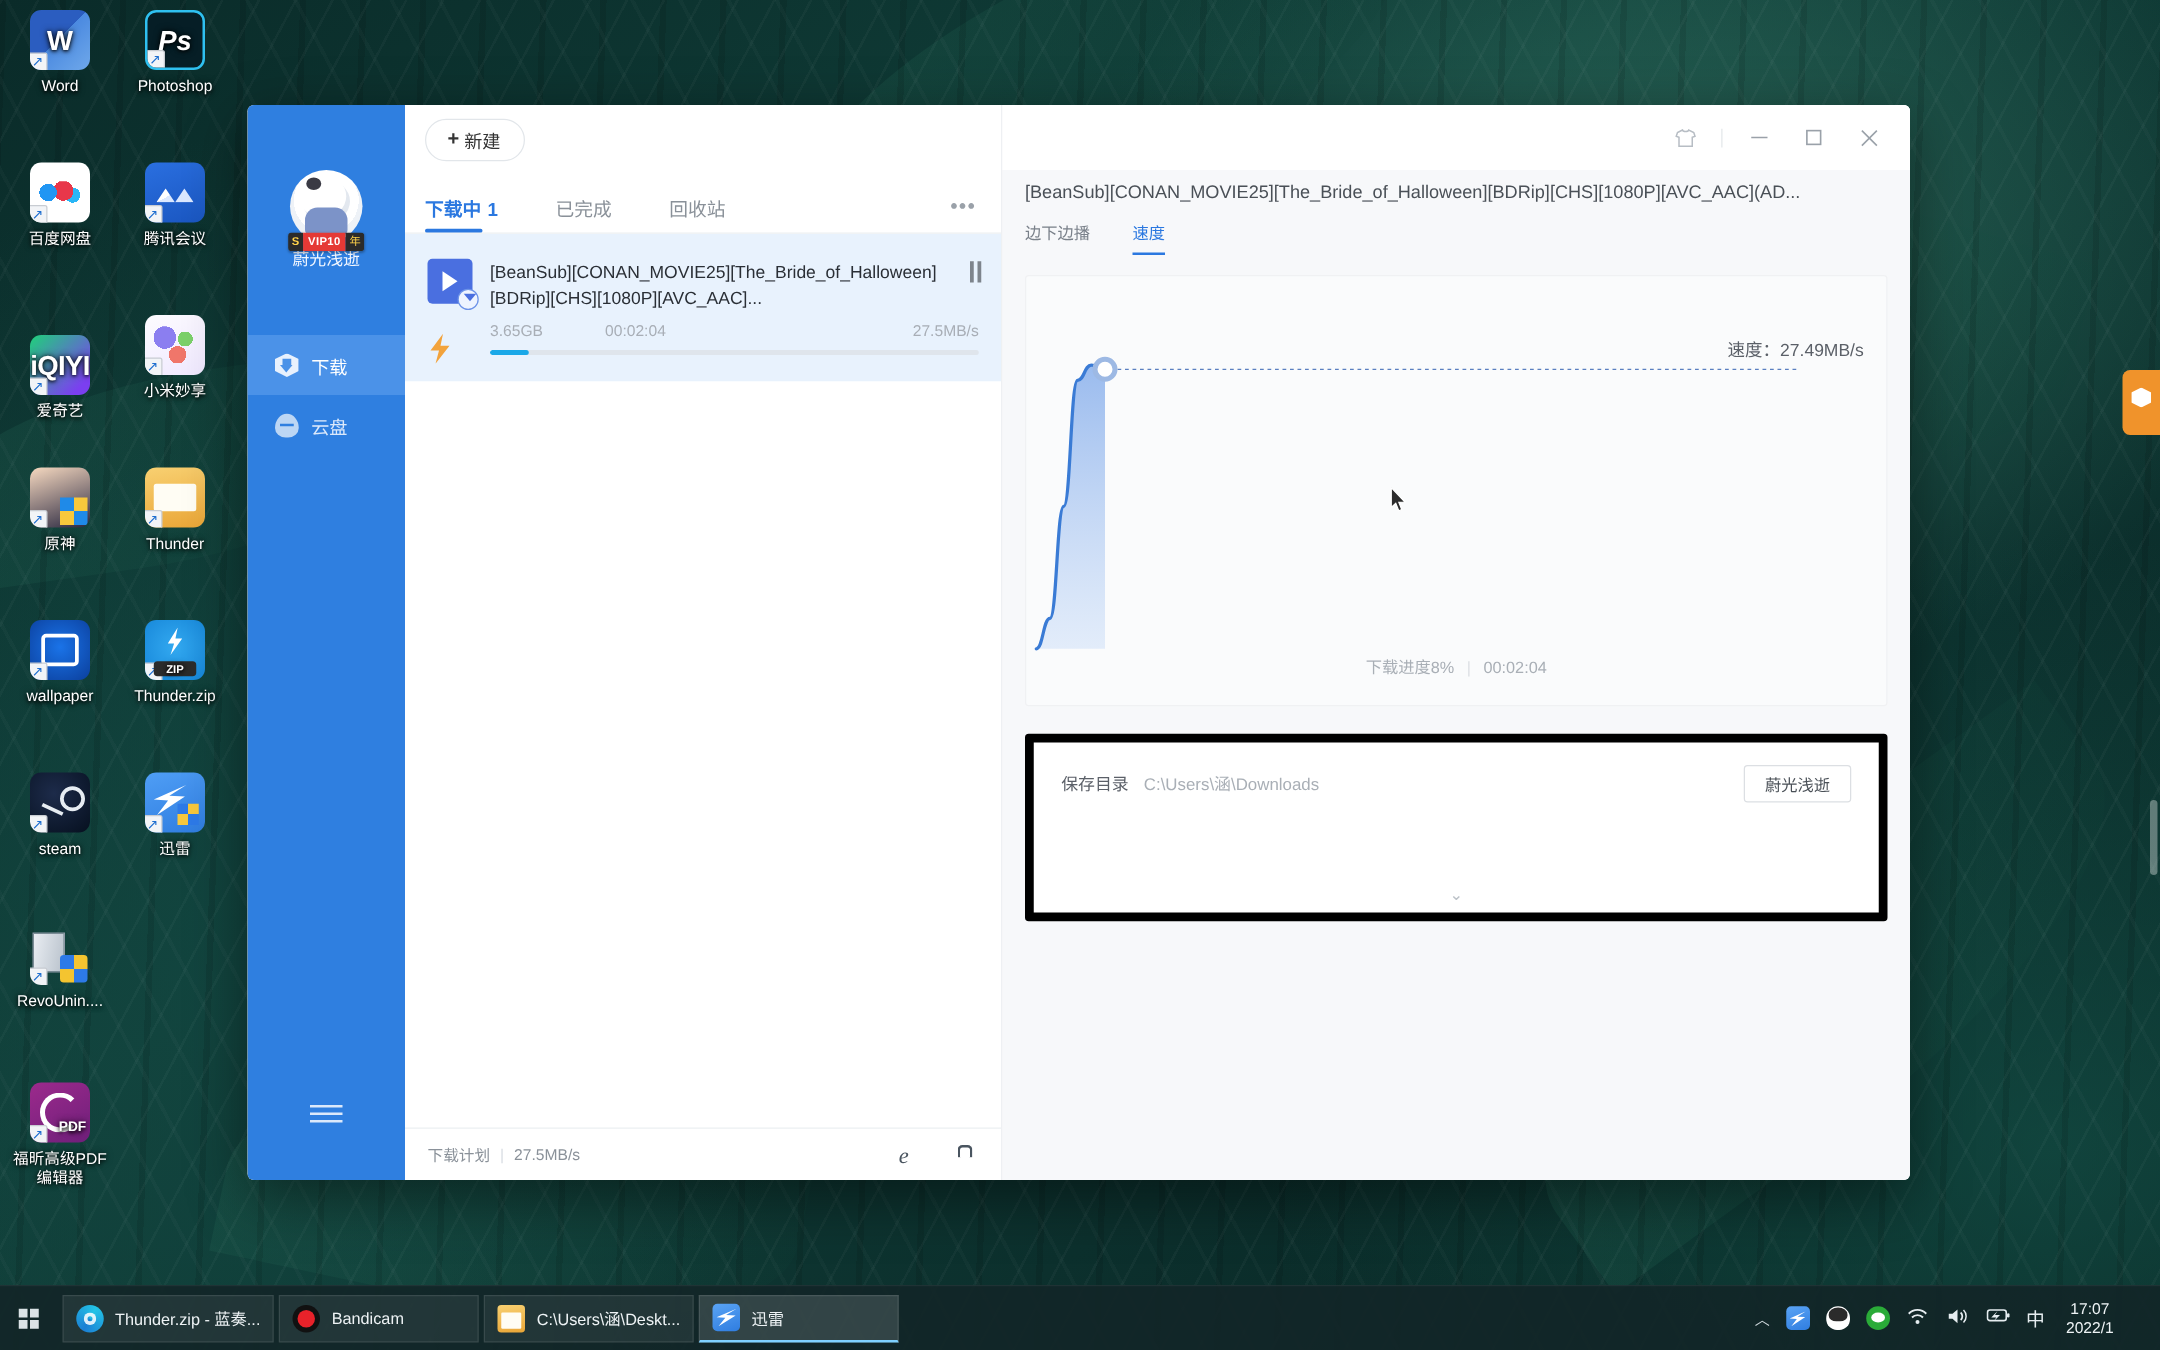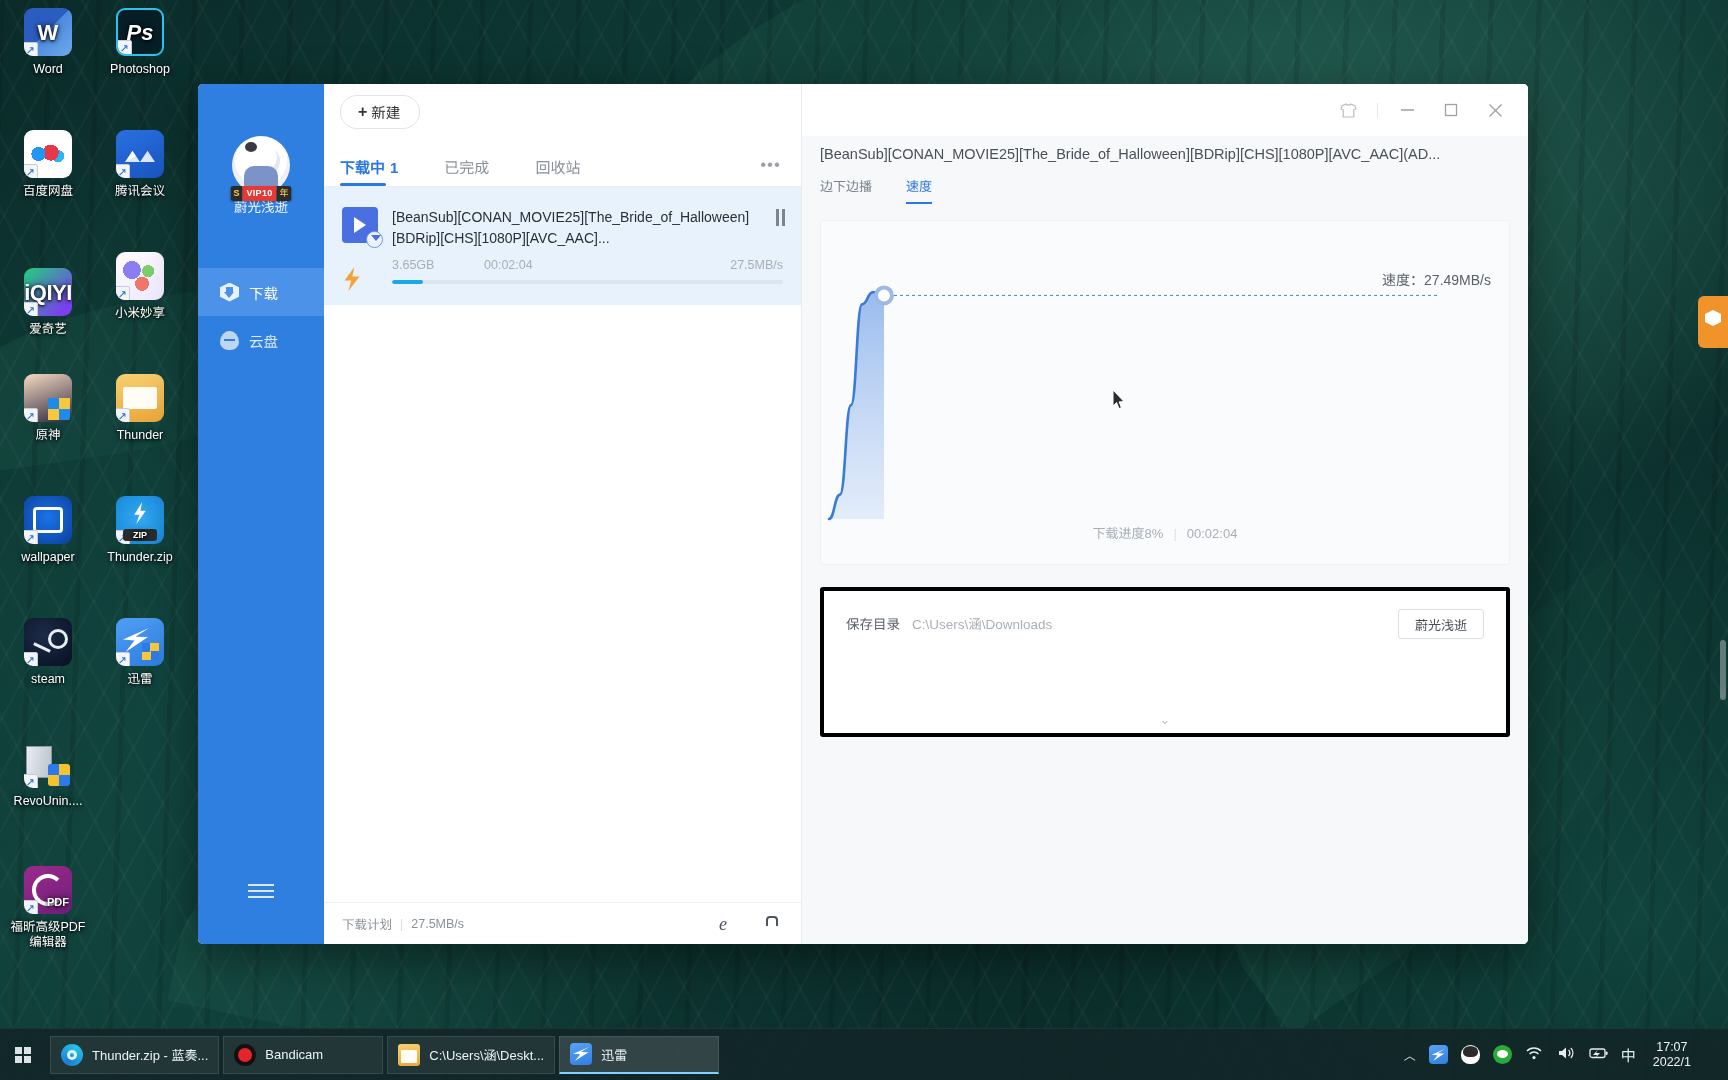--- a/index.html
+++ b/index.html
@@ -237,21 +237,21 @@
   .dtab.active:after{content:"";position:absolute;left:0;right:0;bottom:0;height:2.5px;background:#2b78e0;}
   #chart-card{
     background:#fafbfc;border:1px solid #f0f1f3;border-radius:3px;height:345px;position:relative;
     padding:0;overflow:hidden;
   }
   #chart-speed{position:absolute;right:18px;top:48px;font-size:14px;color:#5b6068;}
   #chart-svg{position:absolute;left:0;top:26px;}
   #chart-foot{position:absolute;left:0;right:0;bottom:22px;text-align:center;font-size:13px;color:#a9afb6;}
   #chart-foot .bar{color:#dcdfe3;margin:0 10px;}
   #info-card{
-    margin-top:22px;background:#fff;border:4px solid #000000;border-radius:3px;
+    margin-top:22px;background:#fff;border:7px solid #000000;border-radius:3px;
     padding:22px 22px 10px 22px;position:relative;height:150px;
   }
   .info-row{display:flex;align-items:center;margin-bottom:26px;font-size:13.5px;}
   .info-row .k{color:#5b6068;width:66px;flex:0 0 66px;}
   .info-row .v{color:#a9afb6;}
   #open-dir{
     position:absolute;right:22px;top:18px;height:30px;padding:0 16px;border:1px solid #dcdfe3;
     border-radius:3px;background:#fff;color:#4a5057;font-size:13px;cursor:pointer;font-family:inherit;
   }
   #info-expand{position:absolute;left:0;right:0;bottom:6px;text-align:center;color:#bcc2c8;

